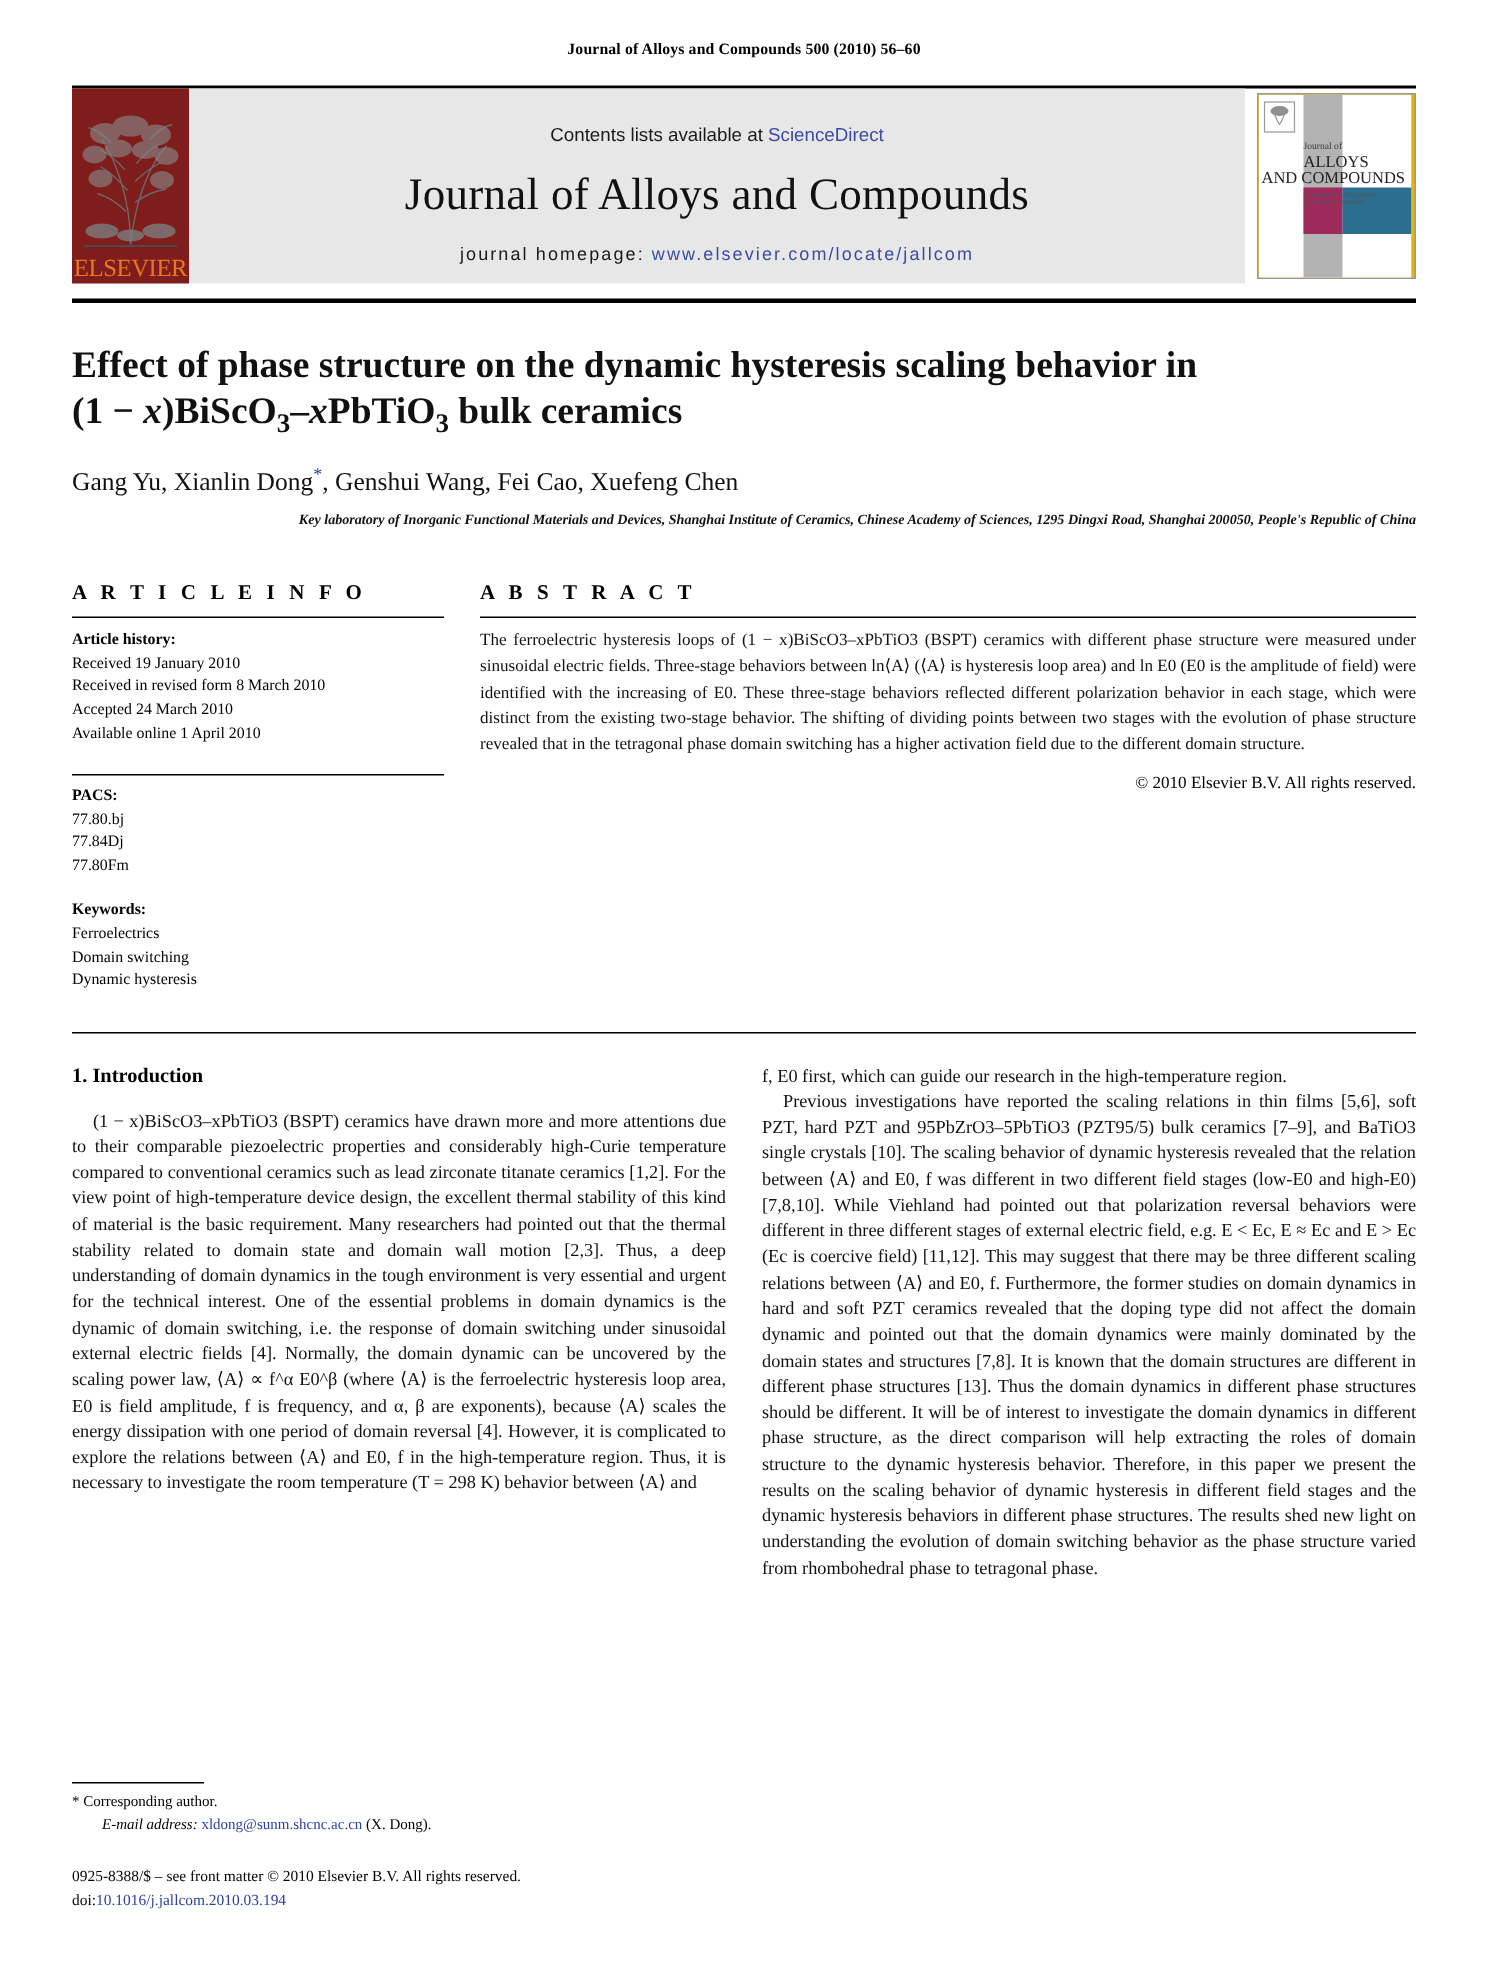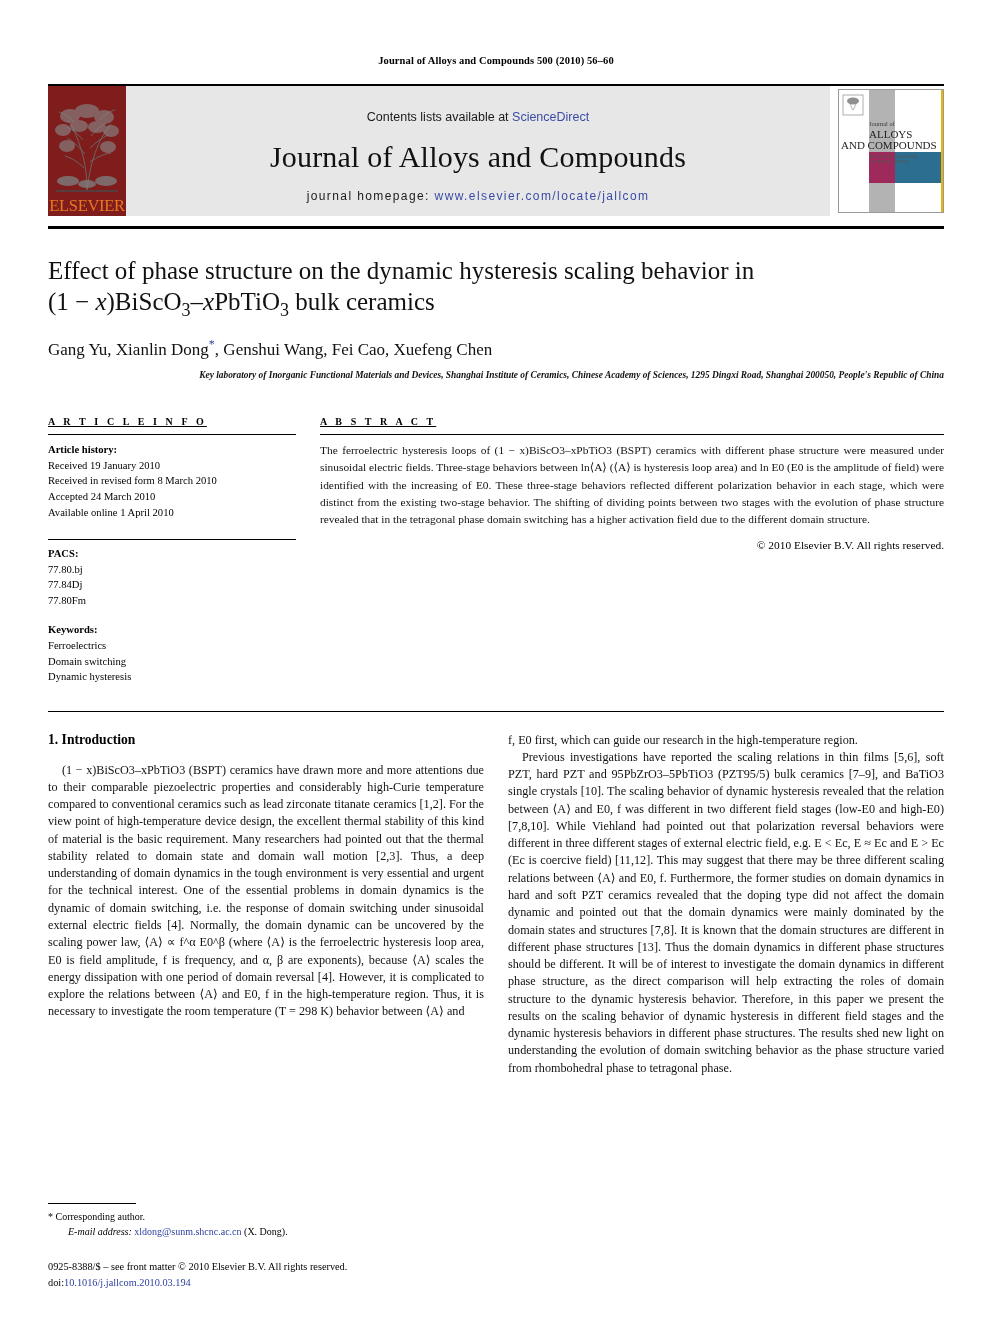--- a/index.html
+++ b/index.html
@@ -21,23 +21,22 @@
     position: relative;
     box-sizing: border-box;
   }
 
   
   .running-head {
     text-align: center;
     font-size: 10.5px;
     font-weight: bold;
     font-family: "Liberation Serif", serif;
-    padding-top: 40px;
+    padding-top: 28px;
     letter-spacing: 0.1px;
-    margin-top: 15px;
   }
 
   
   .masthead {
     margin: 18px 48px 0 48px;
     border-top: 2px solid #000;
     display: flex;
     align-items: stretch;
     height: 130px;
   }
@@ -106,21 +105,21 @@
   .rule-thick {
     margin: 10px 48px 0 48px;
     border-top: 3px solid #000;
   }
 
   
   .title-block { margin: 26px 48px 0 48px; }
   h1.paper-title {
     font-family: "Liberation Serif", serif;
     font-size: 25px;
-    font-weight: 400;
+    font-weight: 700;
     line-height: 1.24;
     margin: 0;
     color: #111;
   }
   .authors {
     font-family: "Liberation Serif", serif;
     font-size: 17px;
     margin-top: 16px;
     color: #111;
   }
@@ -140,23 +139,22 @@
   .info-abstract {
     margin: 34px 48px 0 48px;
     display: flex;
     gap: 24px;
   }
   .col-info { flex: 0 0 248px; }
   .col-abs  { flex: 1 1 auto; }
   .sect-head {
     font-family: "Liberation Serif", serif;
     font-weight: bold;
-    font-size: 10px;
+    font-size: 14px;
     letter-spacing: 3.1px;
-    text-decoration: underline;
   }
   .hr-thin {
     border-top: 1.4px solid #000;
     margin-top: 7px;
     margin-bottom: 7px;
   }
   .info-group { font-size: 10.6px; line-height: 1.47; }
   .info-group .ital { font-weight: bold; }
   .info-group .row { white-space: nowrap; }
   .info-gap { height: 14px; }

